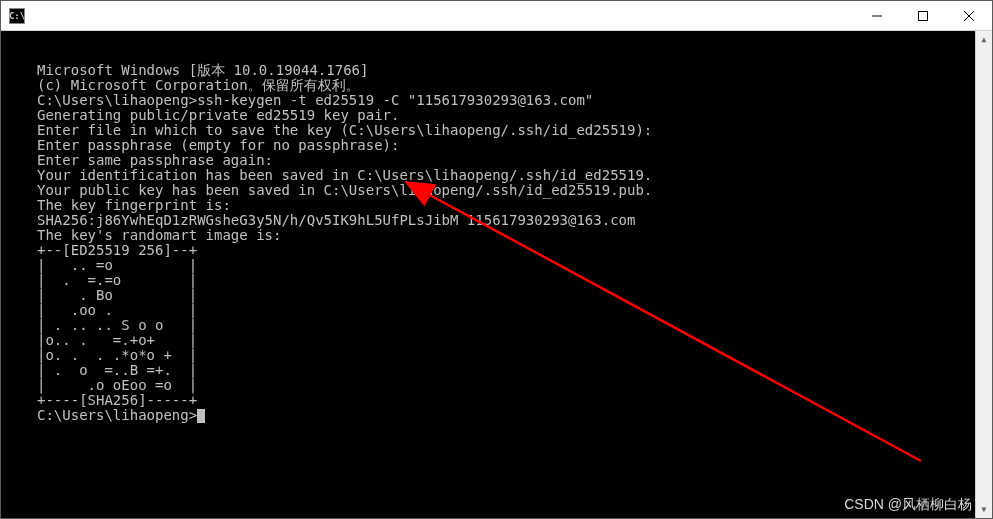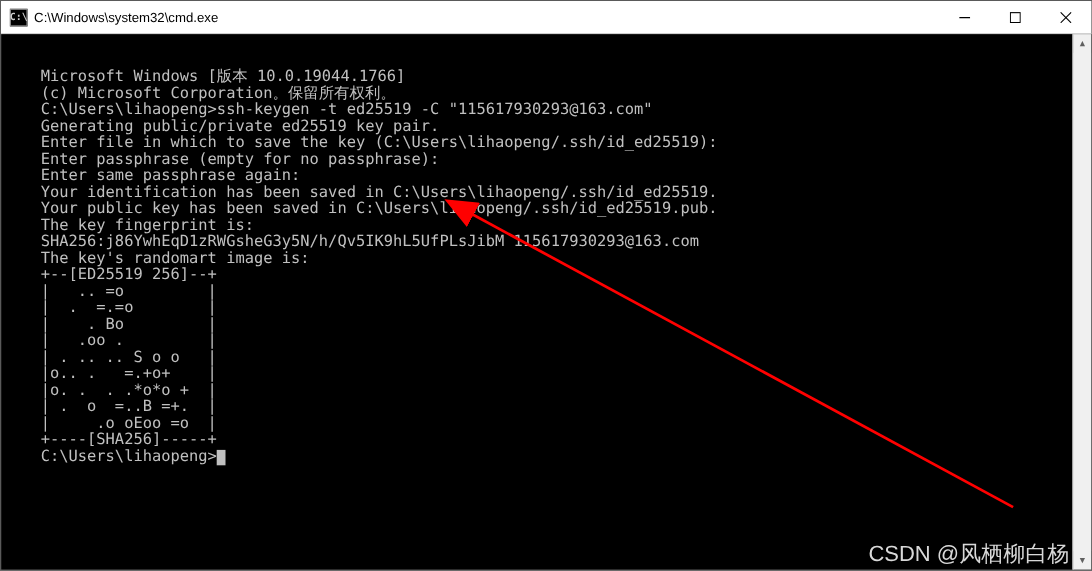--- a/index.html
+++ b/index.html
@@ -121,33 +121,32 @@
     .arrow-annotation {
       position: absolute;
       pointer-events: none;
       z-index: 10;
     }
     .watermark {
       position: absolute;
       bottom: 6px;
       right: 20px;
       color: #d8d8d8;
-      font-size: 20px;
+      font-size: 14px;
       font-family: "Microsoft YaHei", sans-serif;
       z-index: 5;
     }
   </style>
 </head>
 <body>
 
 <div class="window">
   <div class="titlebar">
     <div class="titlebar-left">
       <span class="cmd-icon">C:\</span>
-      <span class="titlebar-title">C:\Windows\system32\cmd.exe</span>
     </div>
     <div class="titlebar-controls">
       <div class="win-btn">
         <svg width="10" height="10" viewBox="0 0 10 10">
             <line x1="0" y1="5" x2="10" y2="5" stroke-width="1"></line>
           </svg>
       </div>
       <div class="win-btn">
         <svg width="10" height="10" viewBox="0 0 10 10">
             <rect x="0.5" y="0.5" width="9" height="9" stroke-width="1"></rect>

